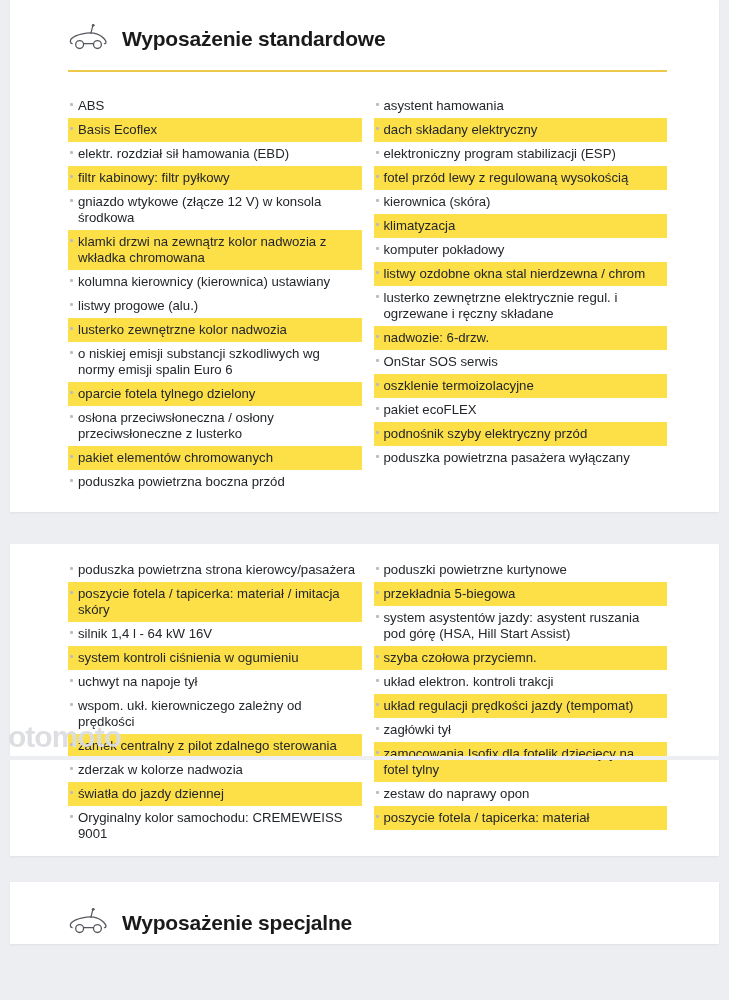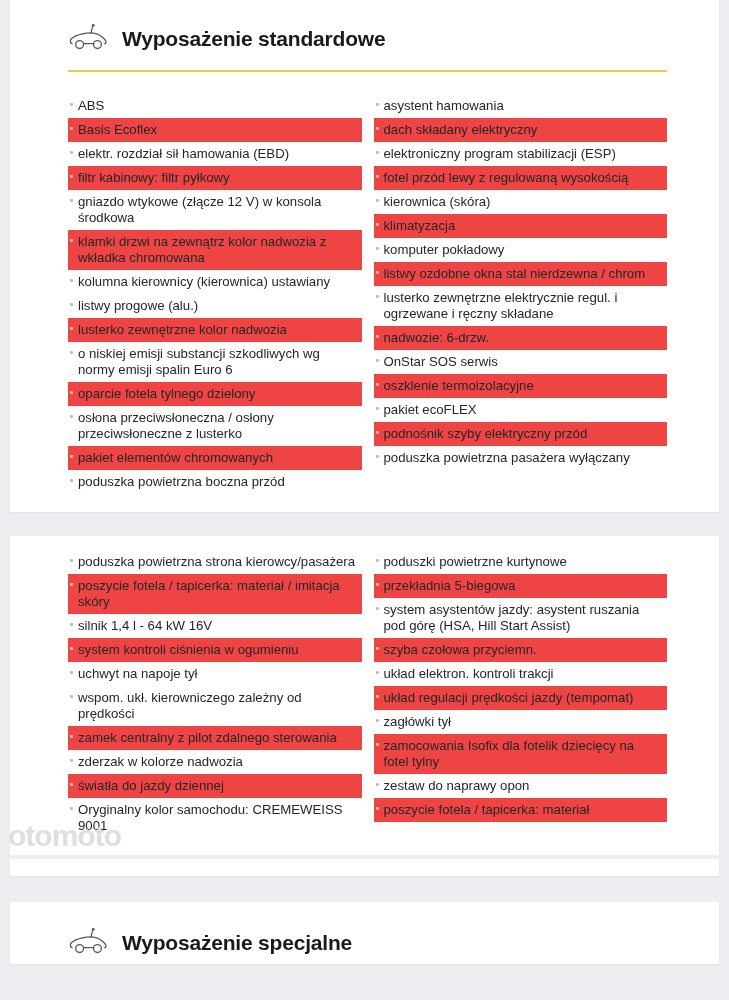--- a/index.html
+++ b/index.html
@@ -12,37 +12,37 @@
     height: 1000px;
     background: #eceef2;
     font-family: "Liberation Sans", sans-serif;
     overflow: hidden;
     position: relative;
   }
 
   .page {
     position: relative;
     width: 729px;
-    height: 859px;
+    height: 760px;
   }
 
   .card {
     background: #ffffff;
     margin: 0 10px;
     box-shadow: 0 1px 2px rgba(0,0,0,0.06);
   }
 
   .card.first {
     padding-top: 16px;
     padding-bottom: 18px;
   }
   .card.second {
-    margin-top: 24px;
+    margin-top: 32px;
     padding-top: 14px;
-    padding-bottom: 38px;
+    padding-bottom: 10px;
   }
   .card.third {
     margin-top: 26px;
     padding-top: 18px;
     padding-bottom: 0px;
   }
 
   .section-head {
     display: flex;
     align-items: center;
@@ -89,21 +89,21 @@
     position: relative;
     display: flex;
     align-items: flex-start;
     padding: 4px 6px 4px 10px;
     font-size: 13.2px;
     line-height: 16px;
     color: #23262b;
     min-height: 22px;
   }
   .feature-row.stripe {
-    background: #ef4444;
+    background: #fde047;
   }
 
   .bullet {
     position: absolute;
     left: 2px;
     top: 9px;
     width: 3px;
     height: 3px;
     background: #b9bcc2;
     border-radius: 1px;

